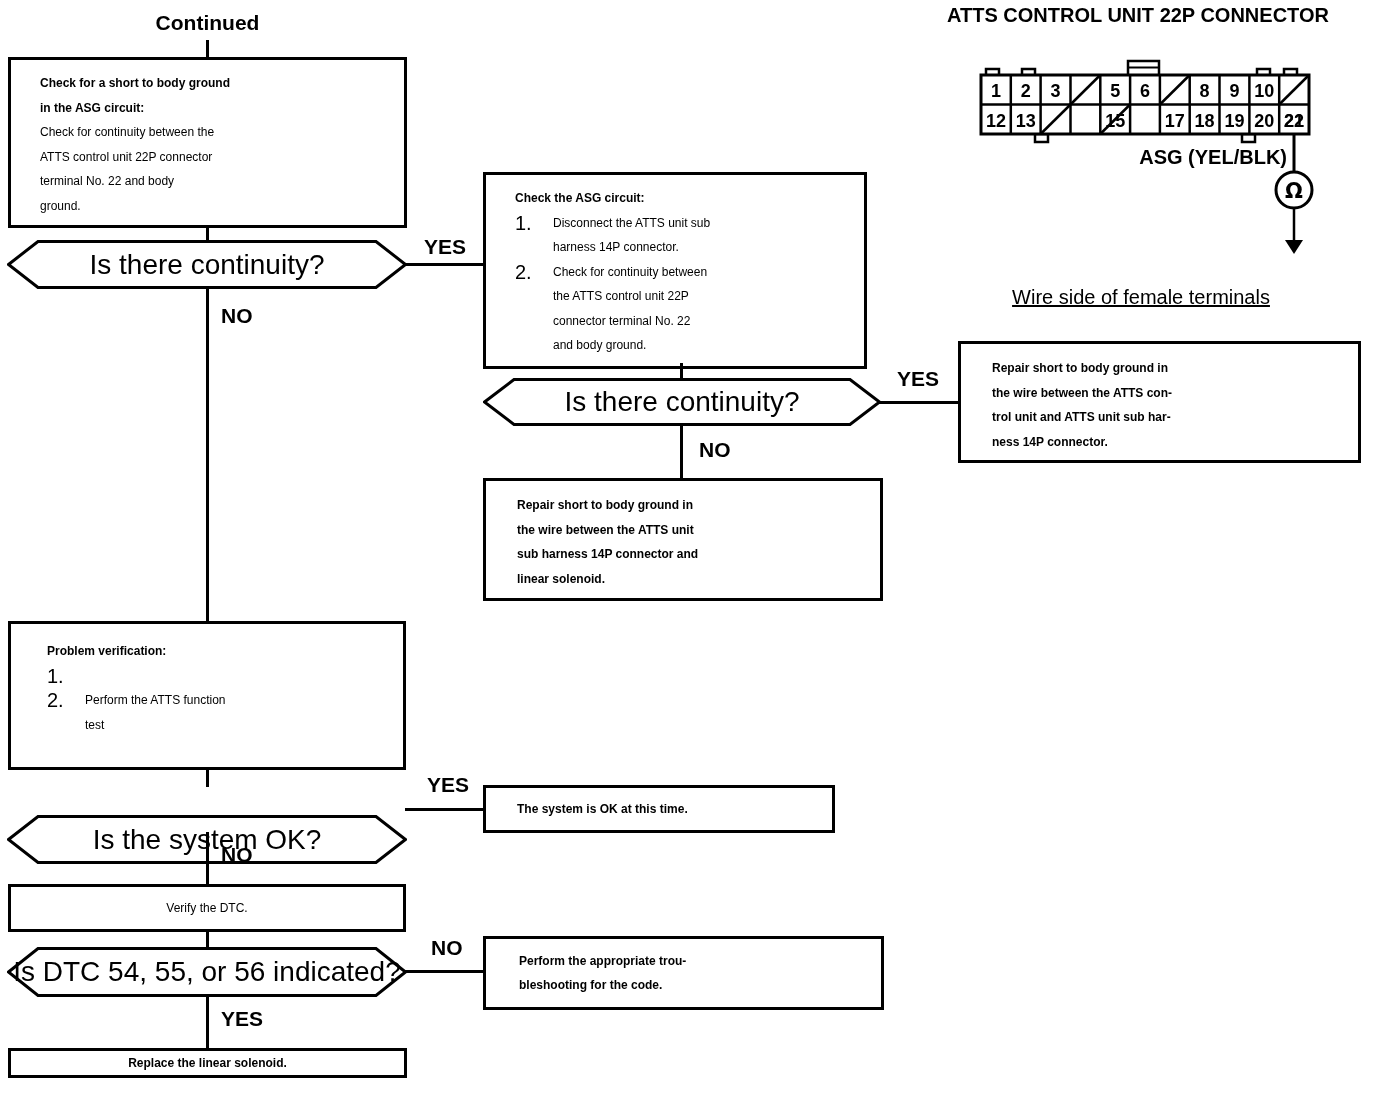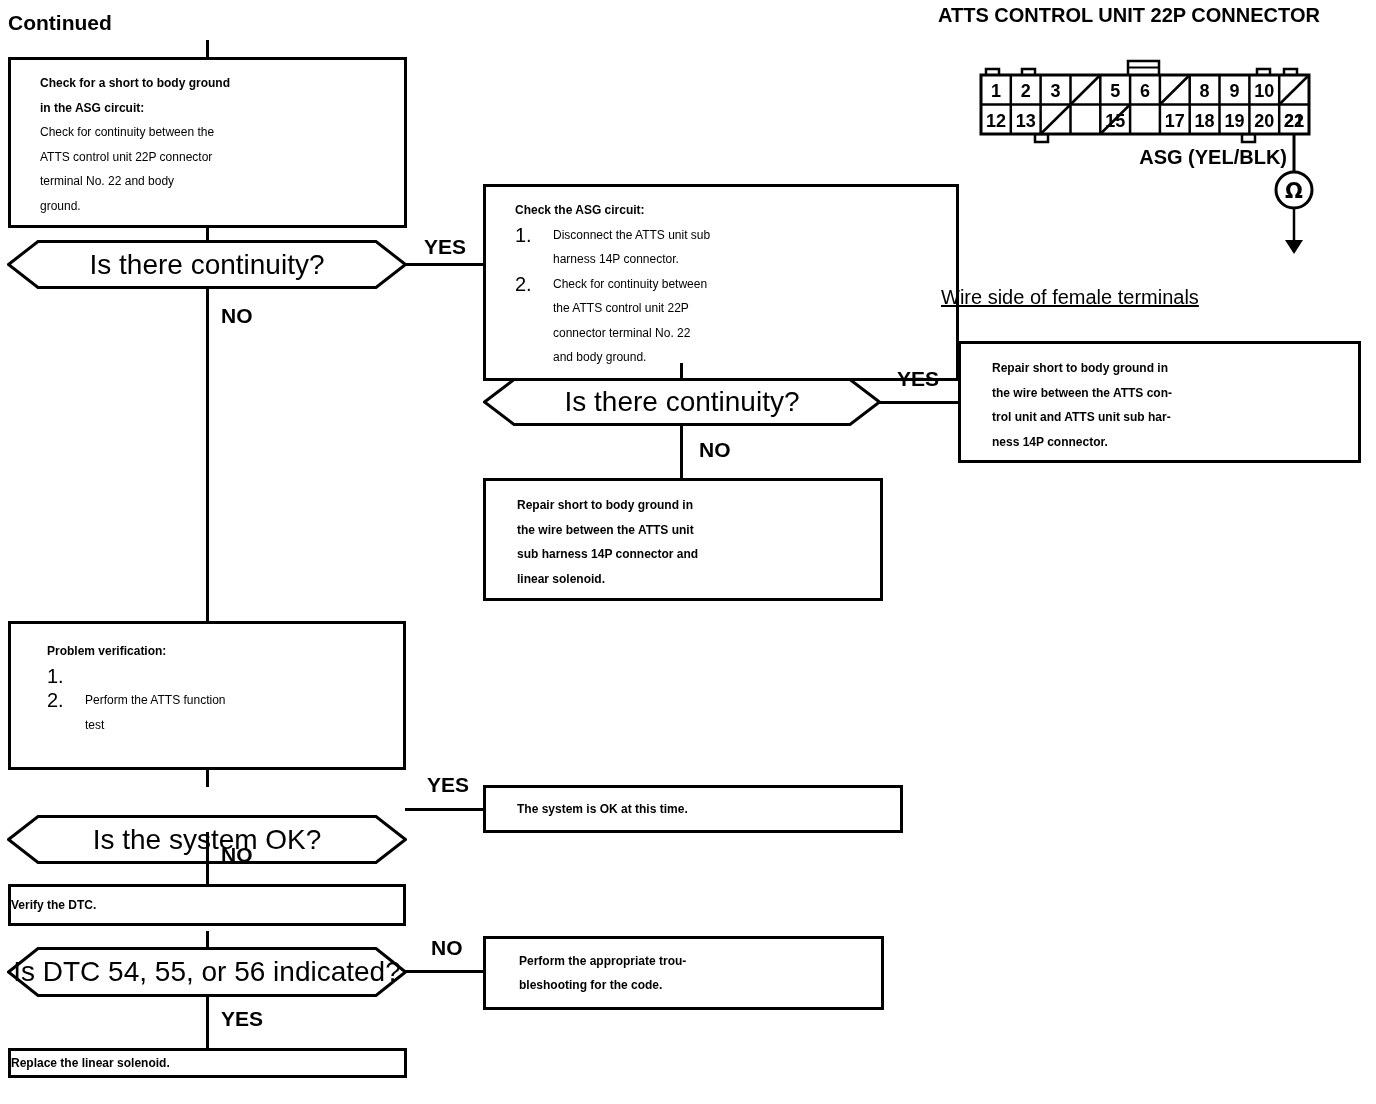--- a/index.html
+++ b/index.html
@@ -14,21 +14,21 @@
   .line{position:absolute;background:#000;}
   .lbl{position:absolute;font-weight:bold;font-size:21px;line-height:21px;}
   .hex{position:absolute;}
   .hex svg{position:absolute;left:0;top:0;}
   .hexlabel{
     position:absolute;left:0;top:0;right:0;bottom:0;
     display:flex;align-items:center;justify-content:center;
     font-size:28px;
   }
   .ctext{position:absolute;font-size:20px;line-height:22px;}
-  .center{}
+  .center{text-align:center;}
   .right{text-align:right;}
   .vcenter{display:flex;flex-direction:column;justify-content:center;}
   .li{display:flex;font-size:20px;line-height:24.5px;}
   .li .num{width:38px;flex:none;}
   .pinlabel{font:bold 18px "Liberation Sans","DejaVu Sans",sans-serif;}
   .ohmglyph{font:bold 21px "DejaVu Sans",sans-serif;}
 </style>
 </head>
 <body>
 
@@ -54,21 +54,21 @@
       <polygon points="1.5,24.5 31,1.5 369,1.5 398.5,24.5 369,47.5 31,47.5" fill="#fff" stroke="#000" stroke-width="3"></polygon>
     </svg>
     <div class="hexlabel">Is there continuity?</div>
   </div>
 
   <div class="line" style="left:405px;top:263px;width:78px;height:3px;"></div>
   <div class="lbl" style="left:424px;top:236px;">YES</div>
   <div class="lbl" style="left:221px;top:305px;">NO</div>
   <div class="line" style="left:206px;top:287px;width:3px;height:334px;"></div>
 
-  <div class="box" style="left:483px;top:184px;width:476px;height:197px;padding:11px 29px 0 29px;">
+  <div class="box" style="left:483px;top:172px;width:384px;height:197px;padding:11px 29px 0 29px;">
     <div class="pre bold">Check the ASG circuit:</div>
     <div class="li">
       <div class="num">1.</div>
       <div class="pre">Disconnect the ATTS unit sub
 harness 14P connector.</div>
     </div>
     <div class="li">
       <div class="num">2.</div>
       <div class="pre">Check for continuity between
 the ATTS control unit 22P
@@ -122,28 +122,28 @@
   <div class="hex" style="left:7px;top:785px;width:400px;height:49px;margin-top:30px;">
     <svg width="400" height="49" viewBox="0 0 400 49">
       <polygon points="1.5,24.5 31,1.5 369,1.5 398.5,24.5 369,47.5 31,47.5" fill="#fff" stroke="#000" stroke-width="3"></polygon>
     </svg>
     <div class="hexlabel">Is the system OK?</div>
   </div>
 
   <div class="line" style="left:405px;top:808px;width:78px;height:3px;"></div>
   <div class="lbl" style="left:427px;top:774px;">YES</div>
 
-  <div class="box vcenter" style="left:483px;top:785px;width:420px;height:48px;padding:0 8px 0 31px;">
+  <div class="box vcenter" style="left:483px;top:785px;width:352px;height:48px;padding:0 8px 0 31px;">
     <div class="pre bold">The system is OK at this time.</div>
   </div>
 
   <div class="lbl" style="left:221px;top:844px;">NO</div>
   <div class="line" style="left:206px;top:832px;width:3px;height:52px;"></div>
 
-  <div class="box vcenter" style="left:8px;top:884px;width:398px;height:42px;padding:0;font-weight:bold;">
+  <div class="box vcenter" style="left:8px;top:884px;width:398px;height:48px;padding:0;">
     <div class="pre center">Verify the DTC.</div>
   </div>
 
   <div class="line" style="left:206px;top:931px;width:3px;height:18px;"></div>
 
   <div class="hex" style="left:7px;top:947px;width:400px;height:50px;">
     <svg width="400" height="50" viewBox="0 0 400 50">
       <polygon points="1.5,25 31,1.5 369,1.5 398.5,25 369,48.5 31,48.5" fill="#fff" stroke="#000" stroke-width="3"></polygon>
     </svg>
     <div class="hexlabel">Is DTC 54, 55, or 56 indicated?</div>

